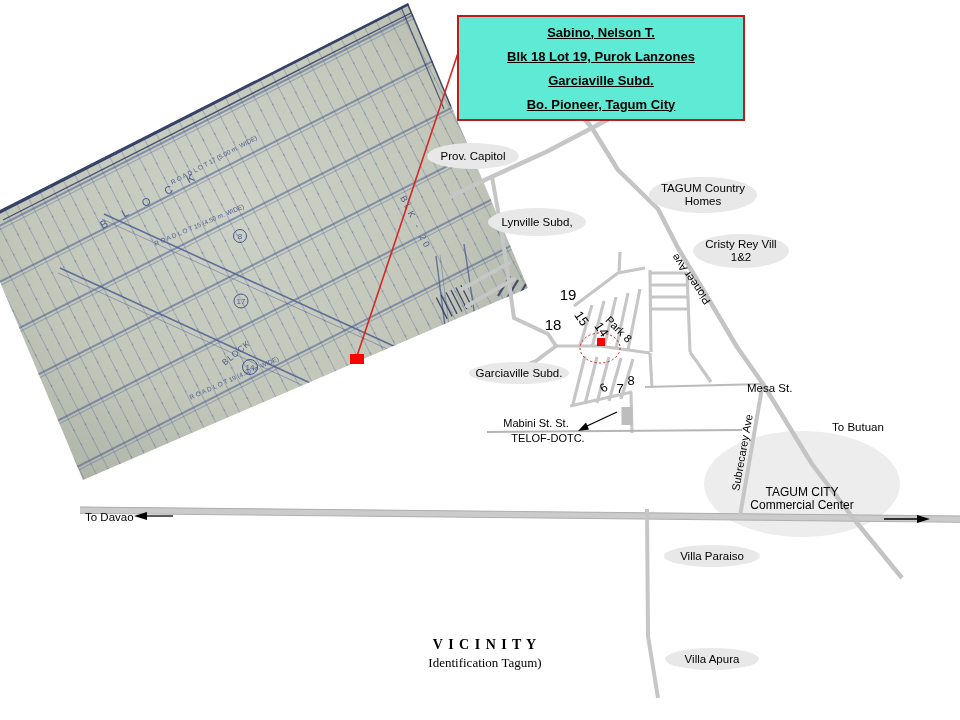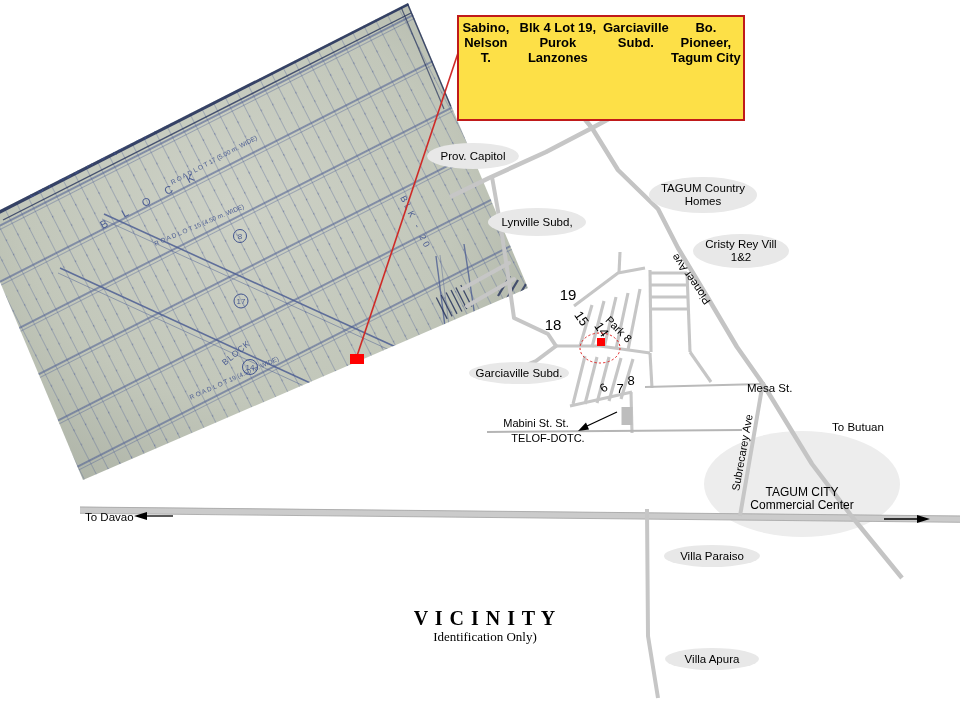--- a/index.html
+++ b/index.html
@@ -1,26 +1,26 @@
 <!DOCTYPE html>
 <html><head>
 <meta charset="utf-8">
 <style>
   html,body{margin:0;padding:0;background:#888;}
   #stage{position:relative;width:960px;height:720px;background:#ffffff;overflow:hidden;
          font-family:"Liberation Sans",sans-serif;}
   svg text{font-family:"Liberation Sans",sans-serif;fill:#000;}
   .bp-text{fill:#41538f;opacity:.92;}
   #infoBox{position:absolute;left:457px;top:15px;width:284px;height:96px;
-           border:2px solid #c01a1a;background:#fde047;display:flex;flex-direction:row;
+           border:2px solid #c01a1a;background:#5eead4;display:flex;flex-direction:column;
            justify-content:space-around;padding:3px 0;text-align:center;
-           font-weight:bold;font-size:13px;color:#000;}
+           font-weight:bold;font-size:13px;color:#000;text-decoration:underline;}
   #vicinityTitle{position:absolute;left:385px;top:607px;width:200px;text-align:center;
            font-family:"Liberation Serif",serif;color:#000;}
-  #vicinityTitle .vt{font-size:20px;font-weight:bold;letter-spacing:1px;line-height:23px;}
+  #vicinityTitle .vt{font-size:14px;font-weight:bold;letter-spacing:1px;line-height:23px;margin-top:26px;}
   #vicinityTitle .note{font-size:13px;line-height:14px;}
 </style>
 </head>
 <body>
 
 <div id="stage">
 
 <svg width="960" height="720" viewBox="0 0 960 720">
   <defs>
     <radialGradient id="paperGrad" cx="45%" cy="42%" r="75%">
@@ -194,24 +194,24 @@
     <line x1="884" y1="519" x2="917" y2="519" stroke-width="1.3"></line>
     <polygon points="930,519 917,515 917,523" stroke="none"></polygon>
     <line x1="617" y1="412" x2="587" y2="426" stroke-width="1.3"></line>
     <polygon points="578,431 589,429.5 586,422.5" stroke="none"></polygon>
   </g>
 </svg>
 
 
 <div id="infoBox">
   <div>Sabino, Nelson T.</div>
-  <div>Blk  4 Lot 19, Purok Lanzones</div>
+  <div>Blk  18 Lot 19, Purok Lanzones</div>
   <div>Garciaville Subd.</div>
   <div>Bo. Pioneer, Tagum City</div>
 </div>
 
 
 <div id="vicinityTitle">
   <div class="vt">V I C I N I T Y</div>
-  <div class="note">Identification Only)</div>
+  <div class="note">Identification Tagum)</div>
 </div>
 
 </div>
 
 </body></html>

